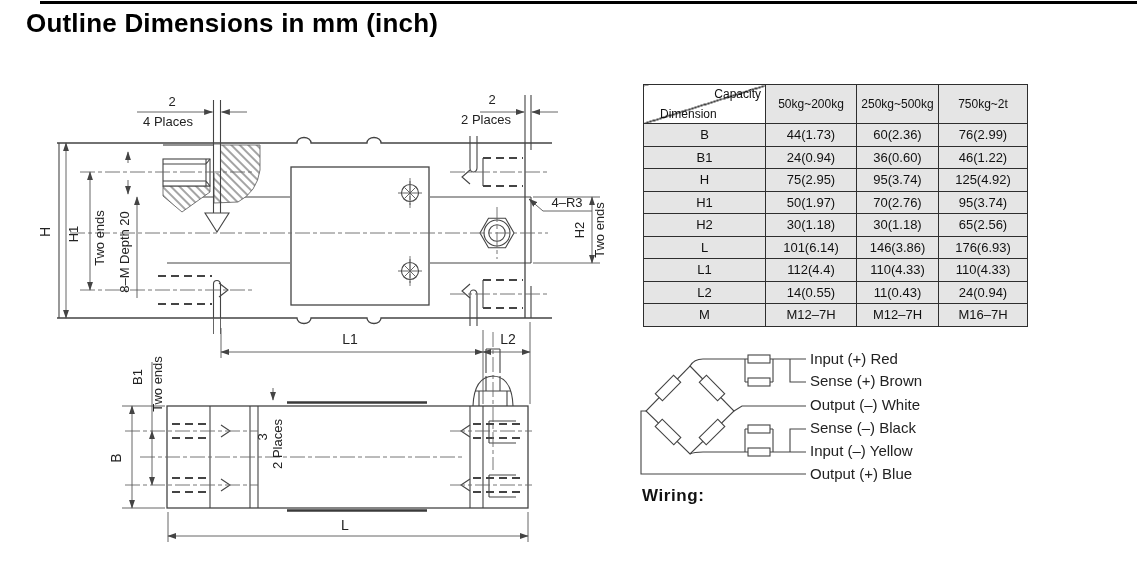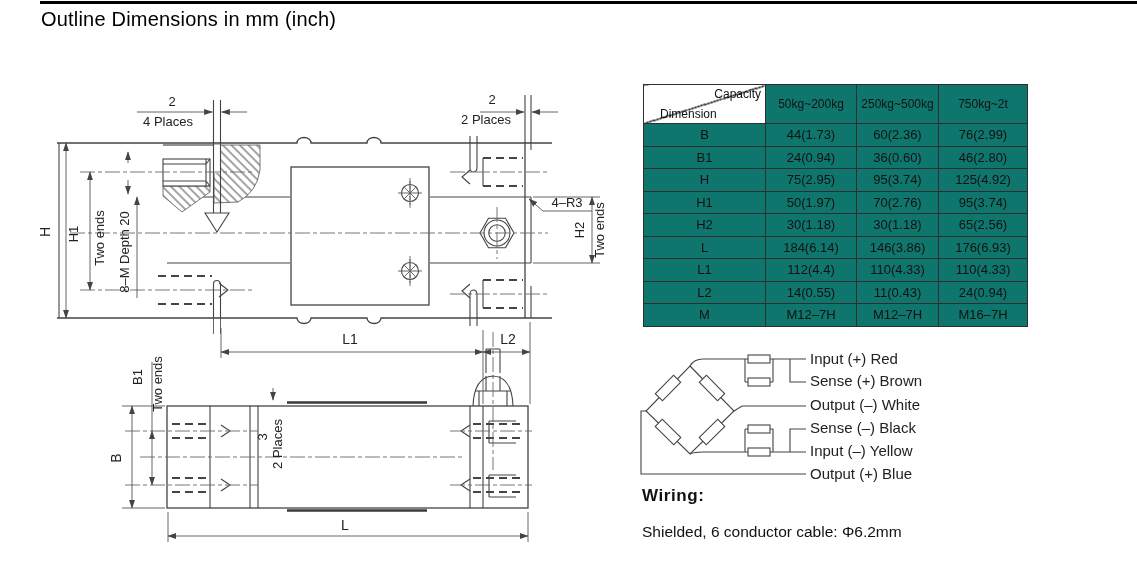--- a/index.html
+++ b/index.html
@@ -3,28 +3,28 @@
 <meta charset="utf-8">
 <style>
   html,body{margin:0;padding:0;}
   body{
     width:1137px;height:582px;position:relative;overflow:hidden;
     background:#ffffff;color:#1a1a1a;
     font-family:"Liberation Sans",sans-serif;
   }
   .top-rule{position:absolute;left:40px;top:1px;width:1097px;height:3px;background:#000;}
   .page-title{
-    position:absolute;left:41px;top:8px;
-    font-size:20px;font-weight:normal;color:#000;letter-spacing:.2px;
+    position:absolute;left:26px;top:8px;
+    font-size:26px;font-weight:bold;color:#000;letter-spacing:.2px;
   }
   
   .dim-table{
     position:absolute;left:643px;top:84px;
     border-collapse:collapse;table-layout:fixed;
-    font-size:13px;color:#111;background:#0f766e;
+    font-size:13px;color:#111;background:#e5e5e5;
   }
   .dim-table th,.dim-table td{
     border:1.4px solid #2e2e2e;text-align:center;vertical-align:middle;
     padding:0;height:21.5px;font-weight:normal;overflow:hidden;white-space:nowrap;
   }
   .dim-table thead th{height:38px;font-size:12px;}
   th.diag{
     position:relative;font-size:13px;
     background:linear-gradient(to bottom right,
       #fff calc(50% - .8px), #444 calc(50% - .8px),
@@ -240,21 +240,21 @@
       <tr>
         <td>B</td>
         <td>44(1.73)</td>
         <td>60(2.36)</td>
         <td>76(2.99)</td>
       </tr>
       <tr>
         <td>B1</td>
         <td>24(0.94)</td>
         <td>36(0.60)</td>
-        <td>46(2.80)</td>
+        <td>46(1.22)</td>
       </tr>
       <tr>
         <td>H</td>
         <td>75(2.95)</td>
         <td>95(3.74)</td>
         <td>125(4.92)</td>
       </tr>
       <tr>
         <td>H1</td>
         <td>50(1.97)</td>
@@ -262,21 +262,21 @@
         <td>95(3.74)</td>
       </tr>
       <tr>
         <td>H2</td>
         <td>30(1.18)</td>
         <td>30(1.18)</td>
         <td>65(2.56)</td>
       </tr>
       <tr>
         <td>L</td>
-        <td>184(6.14)</td>
+        <td>101(6.14)</td>
         <td>146(3.86)</td>
         <td>176(6.93)</td>
       </tr>
       <tr>
         <td>L1</td>
         <td>112(4.4)</td>
         <td>110(4.33)</td>
         <td>110(4.33)</td>
       </tr>
       <tr>
@@ -289,14 +289,13 @@
         <td>M</td>
         <td>M12–7H</td>
         <td>M12–7H</td>
         <td>M16–7H</td>
       </tr>
     </tbody>
 </table>
 
 <div class="wiring-notes">
   <div class="wiring-heading">Wiring:</div>
-  <div class="wiring-line">Shielded, 6 conductor cable: Φ6.2mm</div>
 </div>
 
 </body></html>

